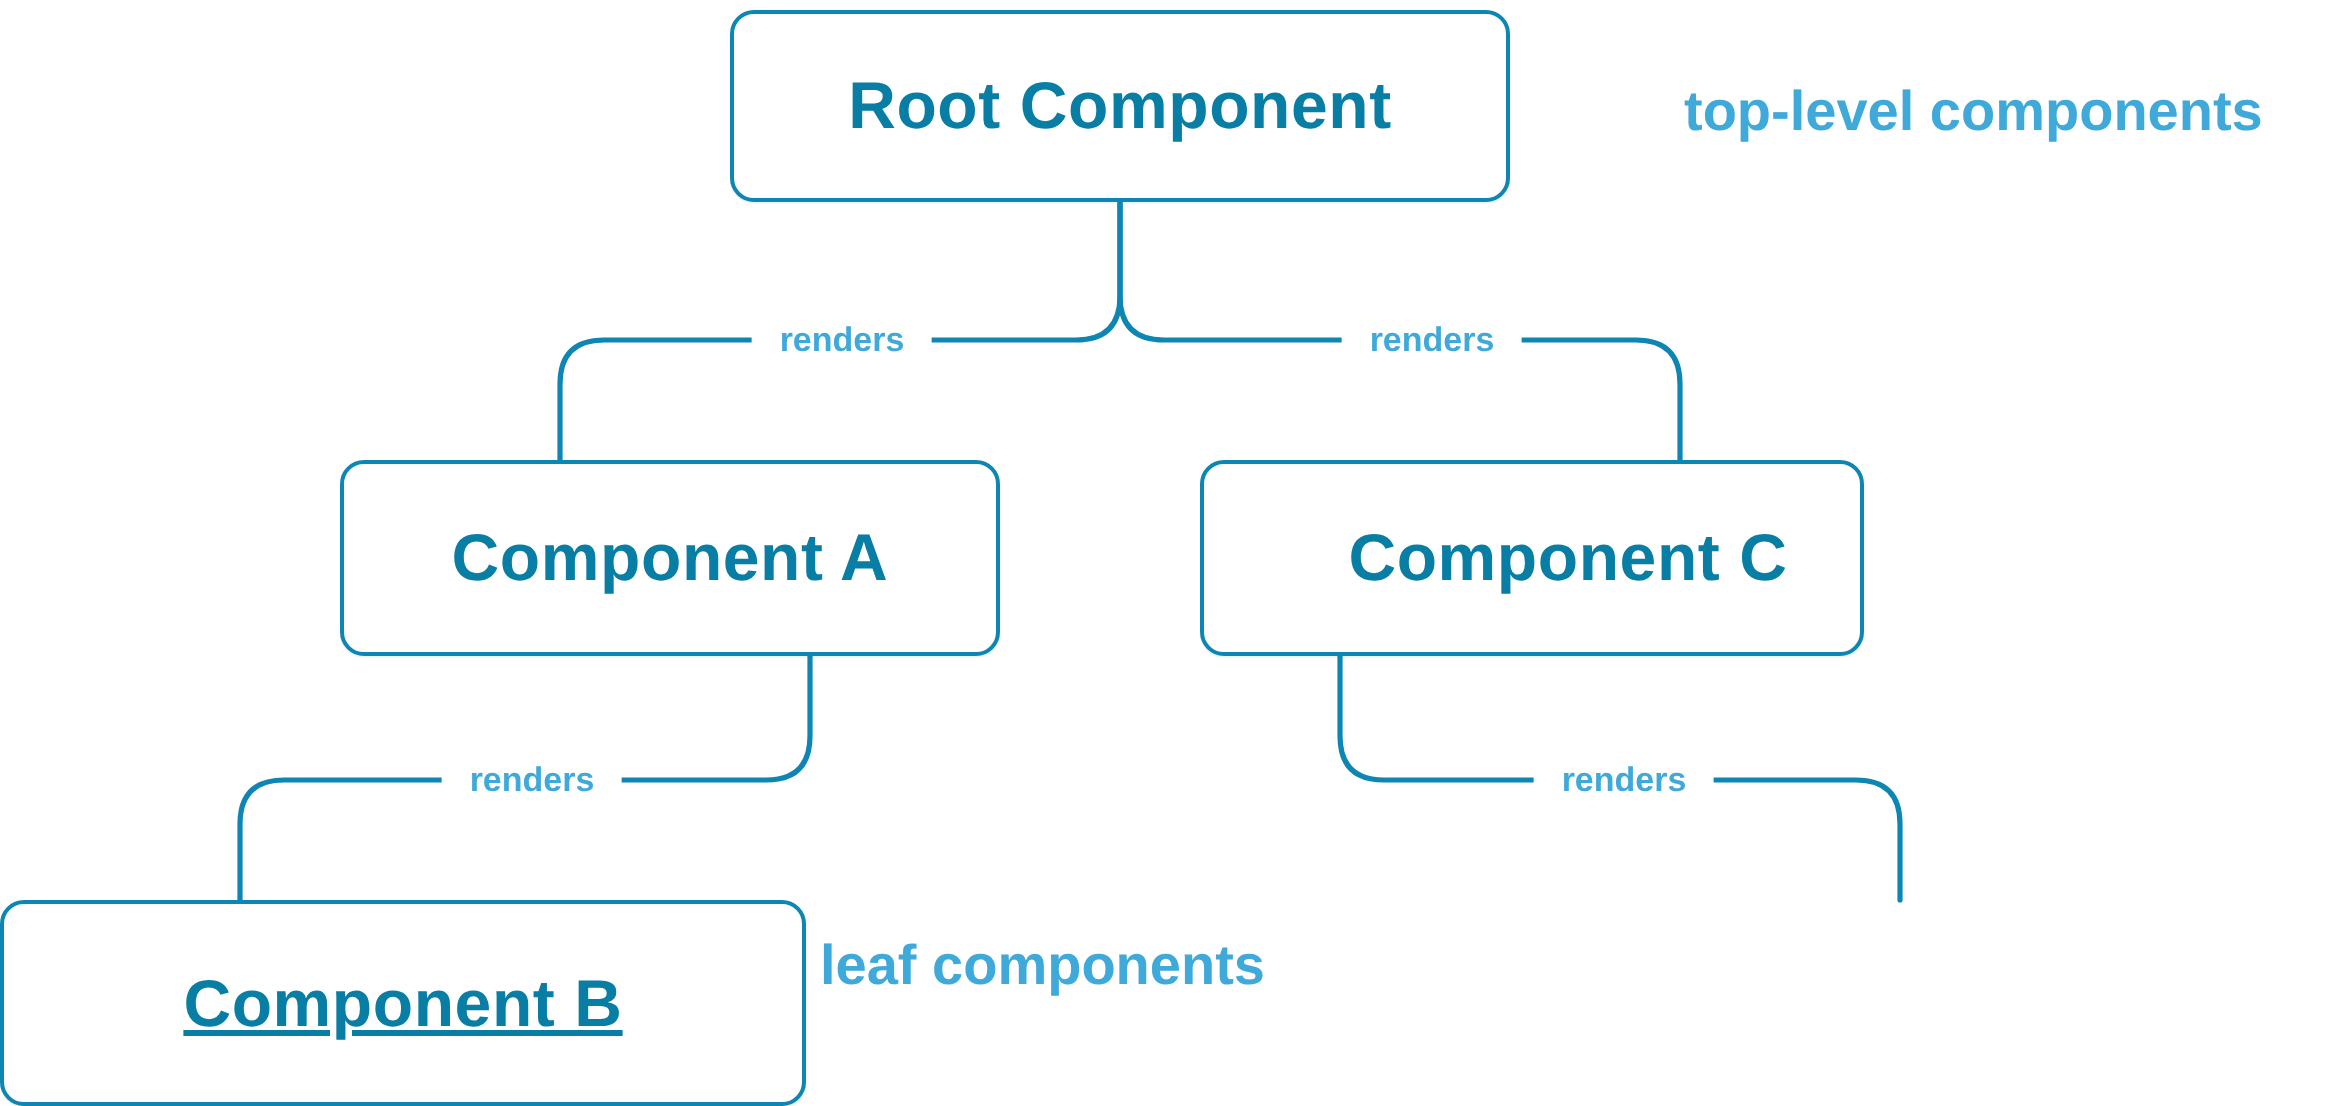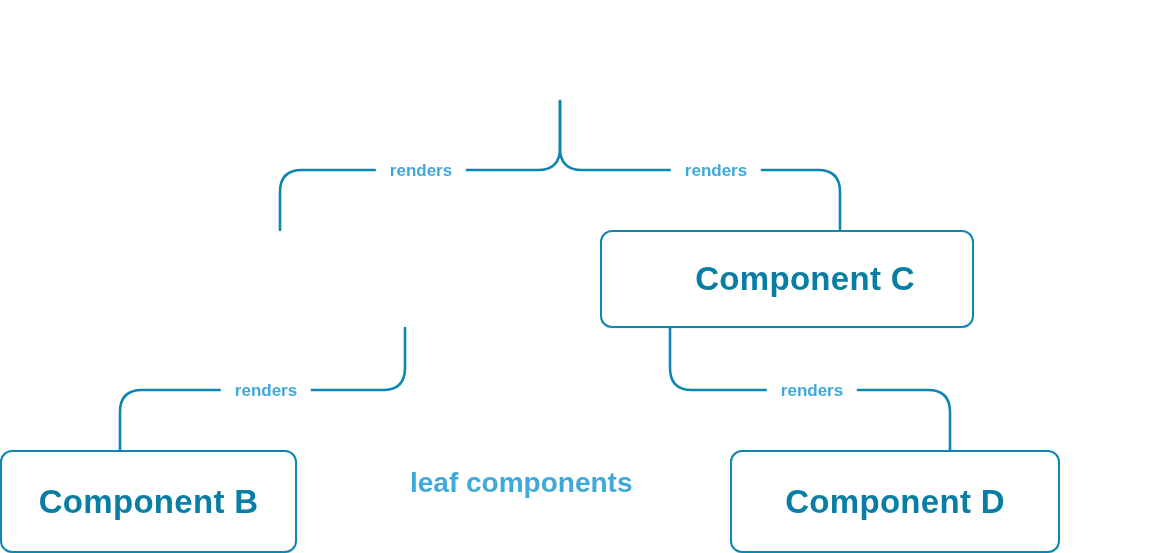--- a/index.html
+++ b/index.html
@@ -39,22 +39,22 @@
     align-items: center;
     justify-content: center;
     color: var(--box-text);
     font-size: 33px;
     font-weight: 600;
     letter-spacing: 0.3px;
     box-shadow: 0 1px 0 rgba(8,126,164,0.08);
   }
   #node-root { left: 365px; top: 5px;   width: 390px; height: 96px; }
   #node-a    { left: 170px; top: 230px; width: 330px; height: 98px; }
-  #node-c    { left: 600px; top: 230px; width: 374px; height: 98px; padding-left: 36px; }
-  #node-b    { left: 0px;   top: 450px; width: 297px; height: 103px; }
+  #node-c    { left: 600px; top: 230px; width: 332px; height: 98px; padding-left: 36px; }
+  #node-b    { left: 0px;   top: 450px; width: 403px; height: 103px; text-decoration: underline; }
   #node-d    { left: 730px; top: 450px; width: 330px; height: 103px; }
   .edge-label {
     position: absolute;
     transform: translate(-50%, -50%);
     background: var(--background);
     color: var(--label);
     font-size: 17px;
     font-weight: 600;
     padding: 0 14px;
     white-space: nowrap;
@@ -84,30 +84,34 @@
 
     <path d="M560,101 L560,148 Q560,170 538,170 L302,170 Q280,170 280,192 L280,230"></path>
 
     <path d="M560,101 L560,148 Q560,170 582,170 L818,170 Q840,170 840,192 L840,230"></path>
 
     <path d="M405,328 L405,368 Q405,390 383,390 L142,390 Q120,390 120,412 L120,450"></path>
 
     <path d="M670,328 L670,368 Q670,390 692,390 L928,390 Q950,390 950,412 L950,450"></path>
   </svg>
 
+  <div class="node" id="node-root">
+    <span>Root Component</span>
+  </div>
+  <div class="node" id="node-a">
+    <span>Component A</span>
+  </div>
   <div class="node" id="node-c">
     <span>Component C</span>
   </div>
   <div class="node" id="node-b">
     <span>Component B</span>
-  </div>
-  <div class="node" id="node-d">
-    <span>Component D</span>
   </div>
 
   <div class="edge-label el-root-a">renders</div>
   <div class="edge-label el-root-c">renders</div>
   <div class="edge-label el-a-b">renders</div>
   <div class="edge-label el-c-d">renders</div>
 
+  <div class="annotation anno-top">top-level components</div>
   <div class="annotation anno-leaf">leaf components</div>
 
 </div>
 
 </body></html>

